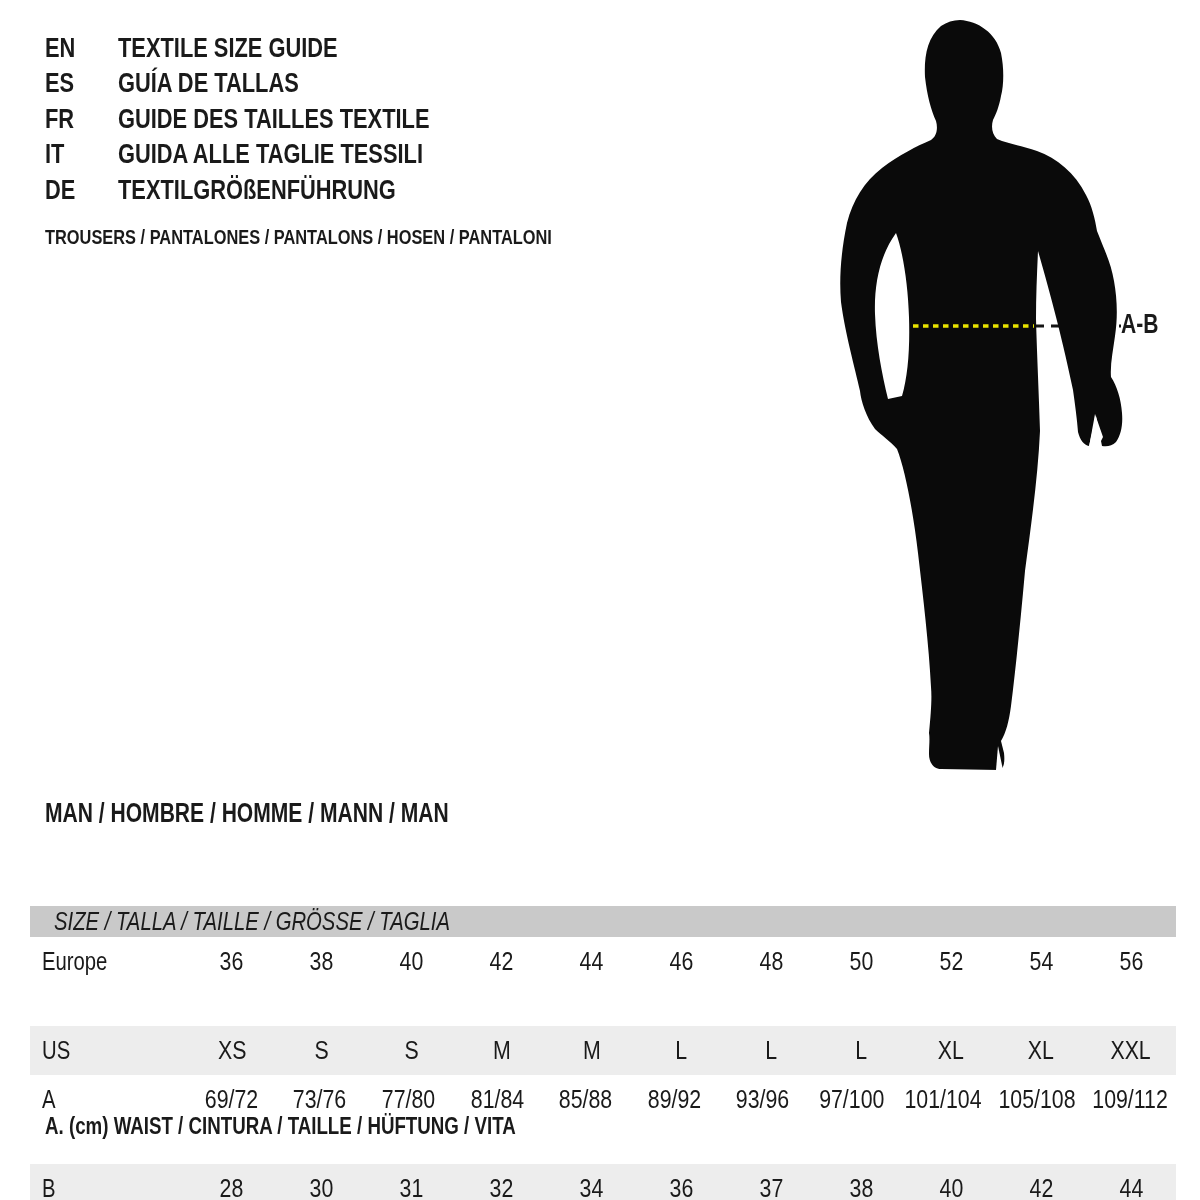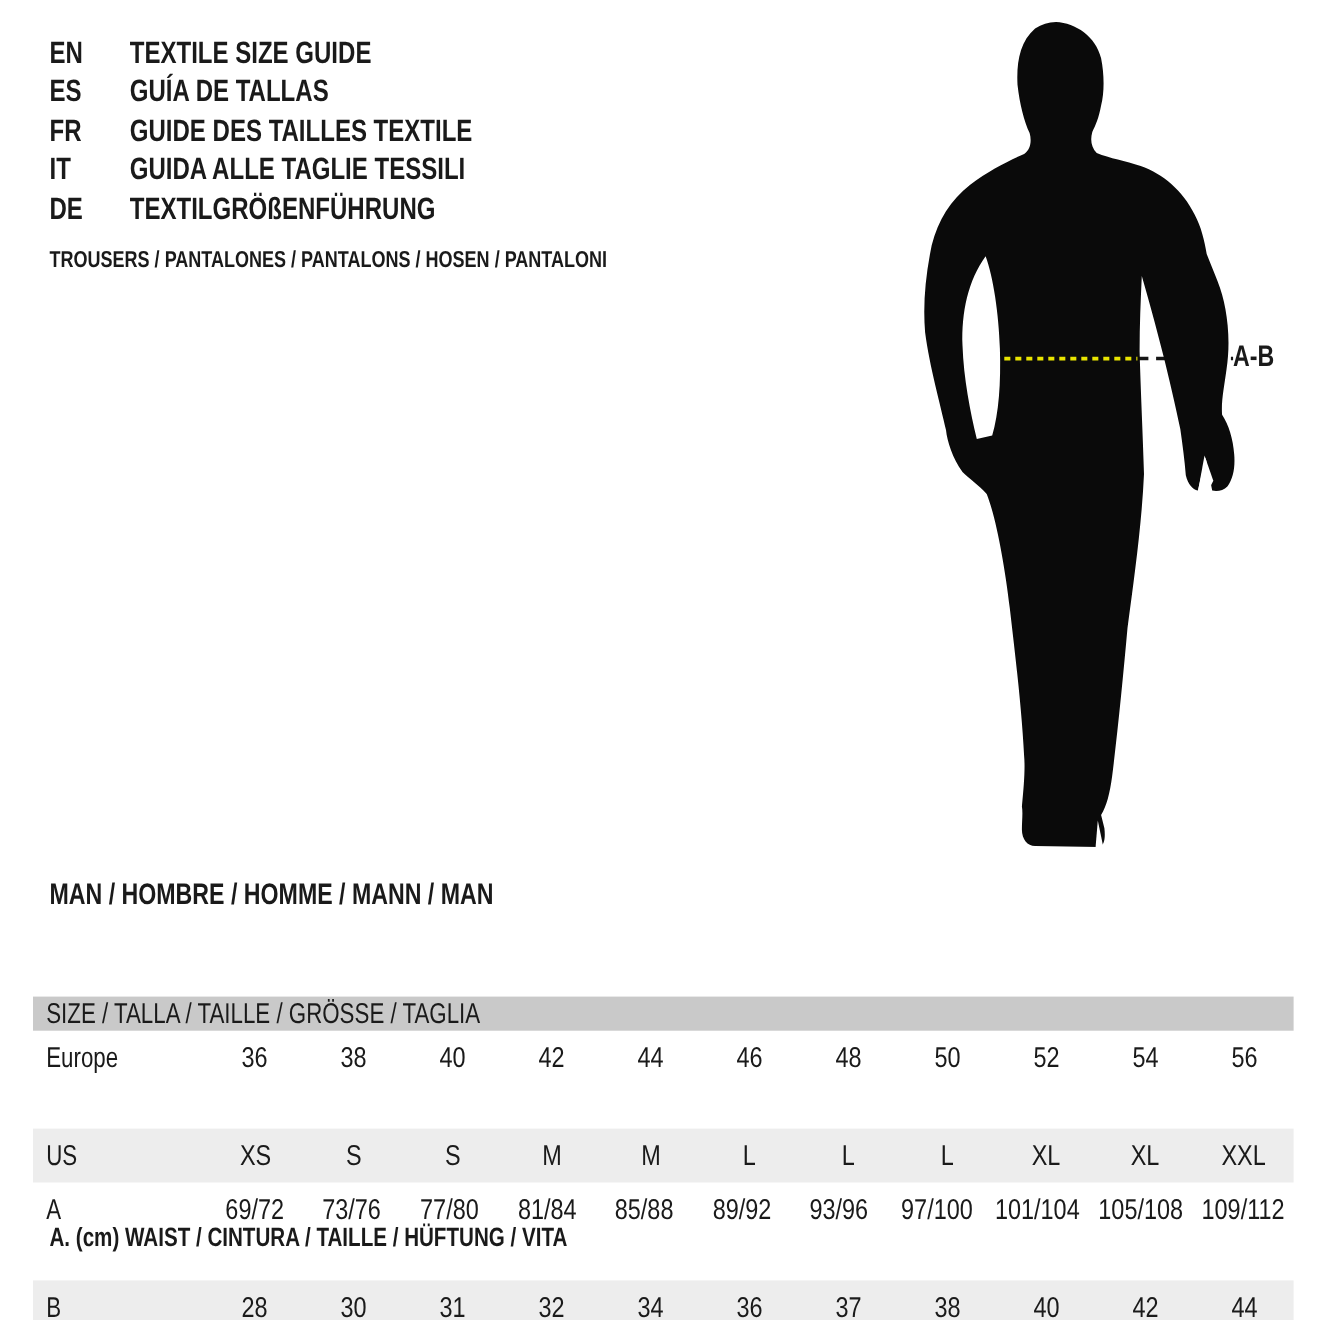--- a/index.html
+++ b/index.html
@@ -24,21 +24,21 @@
   .figure-wrap{position:absolute;left:828px;top:12px;width:304px;height:766px;}
   .figure-wrap svg{display:block;width:100%;height:100%;}
   .ab-label{position:absolute;left:1121px;top:309px;height:34px;display:flex;align-items:flex-start;
     font-size:27px;font-weight:700;}
 
   .section-man{position:absolute;left:45px;top:796px;height:35px;display:flex;align-items:center;
     font-size:27px;font-weight:700;}
 
   
   .size-table{position:absolute;left:30px;top:906px;width:1146px;font-size:26px;font-weight:400;}
-  .thead{height:31px;background:#c9c9c9;display:flex;align-items:center;padding-left:12px;}
+  .thead{height:31px;background:#c9c9c9;display:flex;align-items:center;padding-left:24px;font-style:italic;}
   .trow{display:grid;grid-template-columns:157px repeat(11,1fr);height:49px;align-items:center;}
   .trow.stripe{background:#ededed;margin-top:40px;}
   .tlabel{padding-left:12px;text-align:left;}
   .tcell{text-align:center;}
 
   
   .footnotes{position:absolute;left:45px;top:1104px;}
   .fn-row{height:36px;display:flex;align-items:flex-end;font-size:24px;font-weight:700;}
 </style>
 </head>

